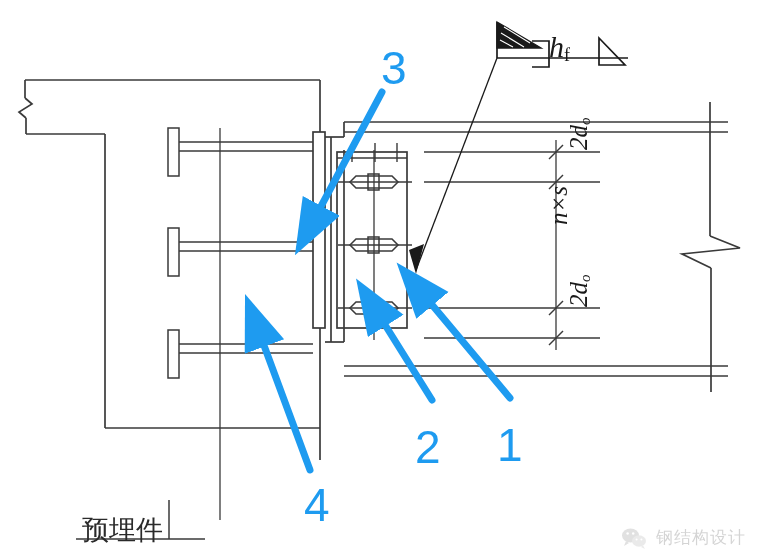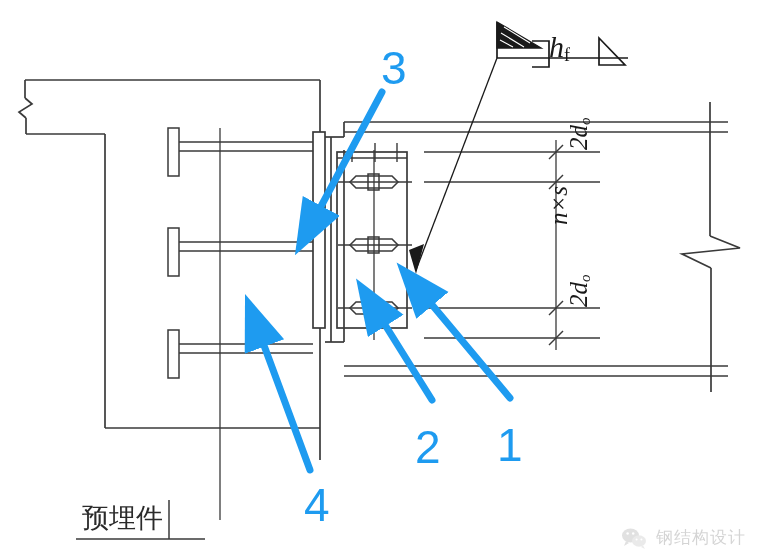--- a/index.html
+++ b/index.html
@@ -34,20 +34,21 @@
     position: absolute;
     color: #1e9bf0;
     font-family: "Liberation Sans", sans-serif;
     font-weight: 400;
     font-size: 46px;
     line-height: 1;
     white-space: nowrap;
   }
   .cjk {
     font-family: "DejaVu Sans", sans-serif;
+    margin-top: 12px;
   }
   .dim-text {
     font-family: "Liberation Serif", serif;
     color: #1a1a1a;
   }
   #watermark {
     position: absolute;
     right: 14px;
     bottom: 10px;
     display: flex;

